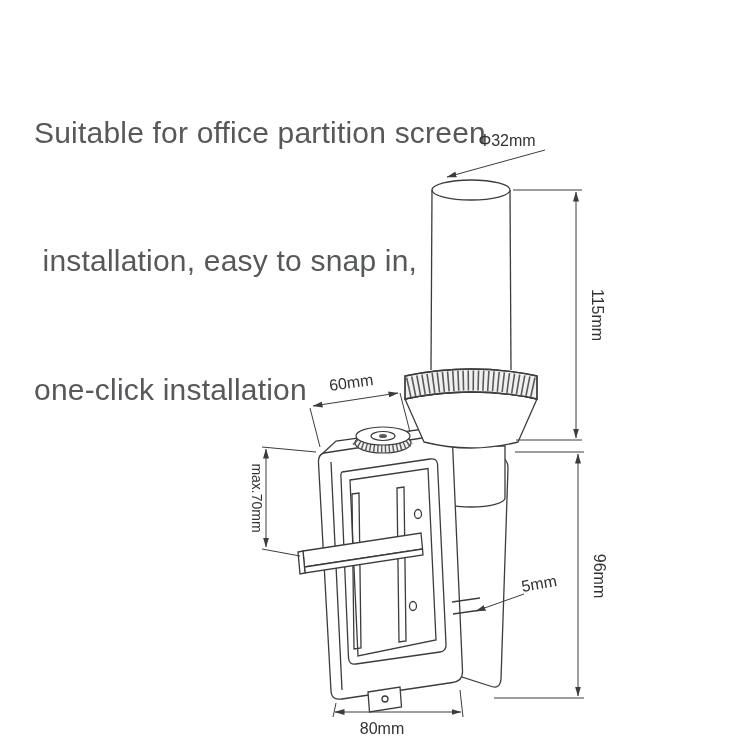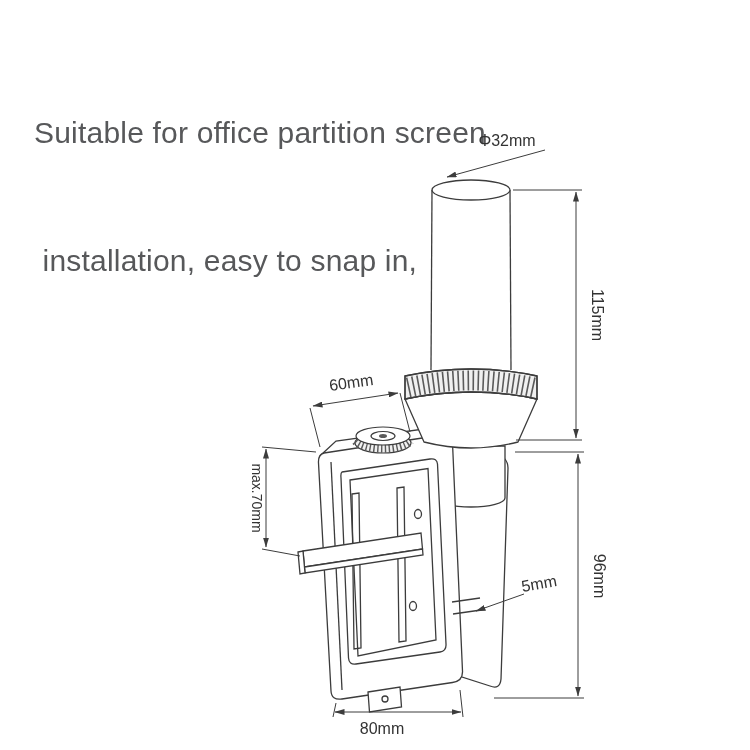--- a/index.html
+++ b/index.html
@@ -13,20 +13,21 @@
   text.dim.small{font-size:14px;}
 </style>
 </head>
 <body>
 
 <div class="page">
 
   <div class="headline">
     <div>Suitable for office partition screen</div>
     <div> installation, easy to snap in,</div>
+    <div>one-click installation</div>
   </div>
 
   <svg class="drawing" width="750" height="750" viewBox="0 0 750 750">
     <defs>
       <marker id="ah" viewBox="0 0 10 6" refX="9.5" refY="3" markerWidth="10" markerHeight="6" orient="auto-start-reverse">
         <path d="M0,0 L10,3 L0,6 Z" fill="#3c3c3c"></path>
       </marker>
     </defs>
 
     <g stroke="#3c3c3c" stroke-width="1.3" fill="#fff">

